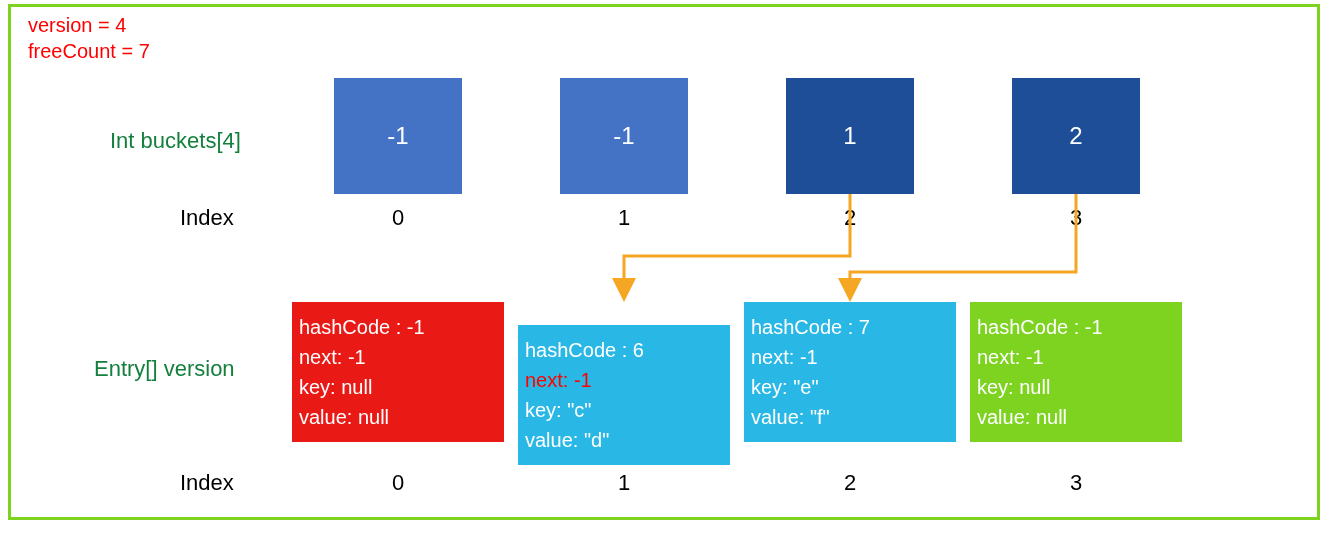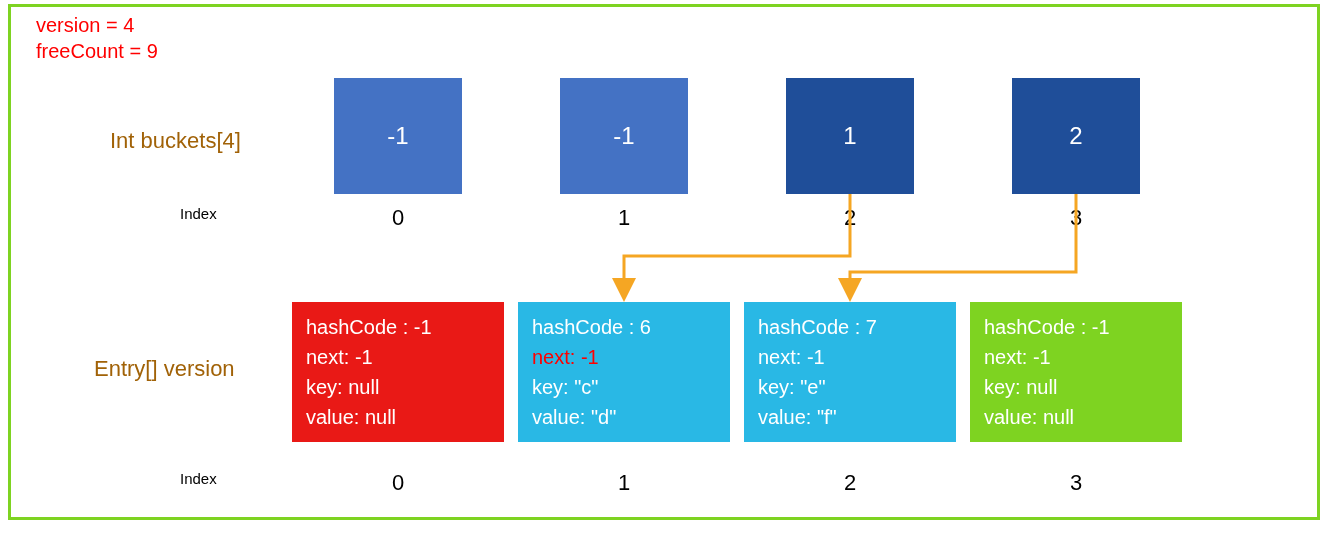--- a/index.html
+++ b/index.html
@@ -26,35 +26,34 @@
   }
 
   
   .meta {
     position: absolute;
     left: 28px;
     top: 12px;
     color: #ff0000;
     font-size: 20px;
     line-height: 26px;
-    margin-left: 8px;
   }
 
   
   .row-label {
     position: absolute;
     font-size: 22px;
-    color: #a16207;
+    color: #15803d;
   }
   .buckets-label { left: 110px; top: 128px; }
   .entries-label { left: 94px;  top: 356px; }
 
   .index-label {
     position: absolute;
-    font-size: 15px;
+    font-size: 22px;
     color: #000;
   }
   .index-label.top { left: 180px; top: 205px; }
   .index-label.bot { left: 180px; top: 470px; }
 
   
 
   .bucket {
     position: absolute;
     width: 128px;
@@ -80,63 +79,63 @@
   .idx.bot { top: 470px; }
 
   .entry {
     position: absolute;
     top: 302px;
     width: 212px;
     height: 140px;
     color: #fff;
     font-size: 20px;
     line-height: 30px;
-    padding: 10px 14px;
+    padding: 10px 7px;
     box-sizing: border-box;
   }
   .entry .line { white-space: nowrap; }
   .entry .line.red-text { color: #ff0000; }
   .entry.red   { background: #E91916; }
   .entry.blue  { background: #29B8E5; }
   .entry.green { background: #7ED321; }
 
   
   .c0 .bucket { left: calc(398px - 64px); }
   .c1 .bucket { left: calc(624px - 64px); }
   .c2 .bucket { left: calc(850px - 64px); }
   .c3 .bucket { left: calc(1076px - 64px); }
 
   .idx.c0 { left: calc(398px - 15px); }
   .idx.c1 { left: calc(624px - 15px); }
   .idx.c2 { left: calc(850px - 15px); }
   .idx.c3 { left: calc(1076px - 15px); }
 
   .entry.c0 { left: calc(398px - 106px); }
-  .entry.c1 { left: calc(624px - 106px); }
+  .entry.c1 { left: calc(624px - 106px); margin-top: 23px; }
   .entry.c2 { left: calc(850px - 106px); }
   .entry.c3 { left: calc(1076px - 106px); }
 
   
   svg.arrows {
     position: absolute;
     left: 0; top: 0;
     width: 1328px;
     height: 533px;
     pointer-events: none;
   }
 </style>
 </head>
 <body>
 
 <div class="canvas">
   <div class="frame"></div>
 
   <div class="meta">
     <div>version = 4</div>
-    <div>freeCount = 9</div>
+    <div>freeCount = 7</div>
   </div>
 
   <div class="row-label buckets-label">Int buckets[4]</div>
   <div class="row-label entries-label">Entry[] version</div>
   <div class="index-label top">Index</div>
   <div class="index-label bot">Index</div>
 
   <div class="c0">
       <div class="bucket light">
         <span>-1</span>

